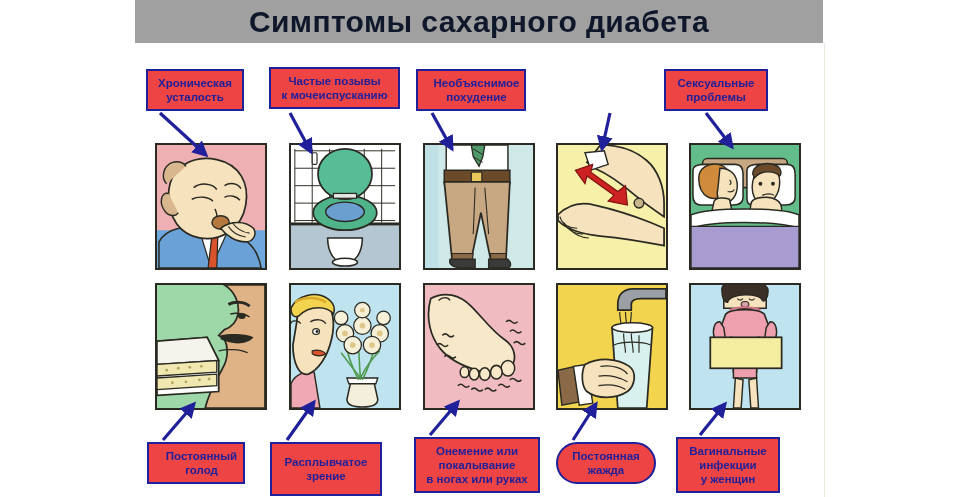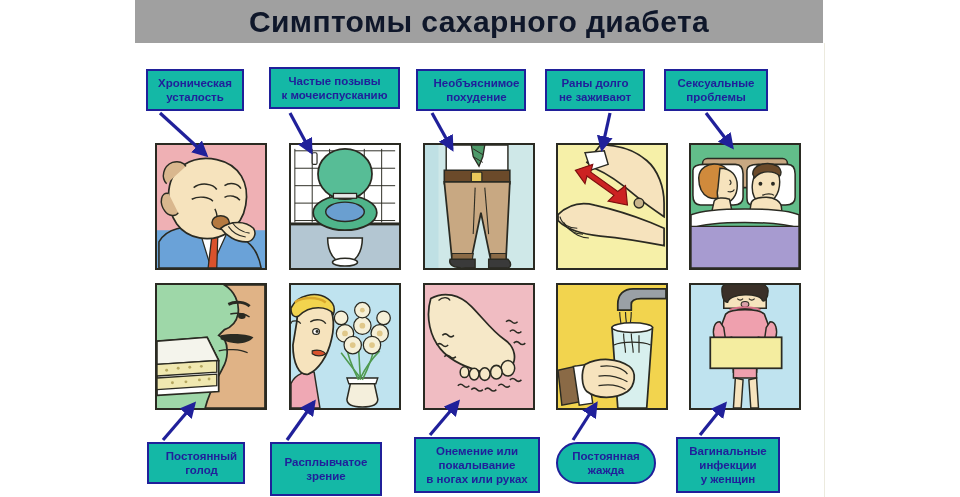--- a/index.html
+++ b/index.html
@@ -24,21 +24,21 @@
   }
   .edge-line {
     position: absolute; left: 824px; top: 43px; width: 1px; height: 454px;
     background: #eceade;
   }
 
   
   .label {
     position: absolute;
     border: 2px solid #20209a;
-    background: #14b8a6;
+    background: #ef4444;
     color: #20209a;
     font-size: 11.5px; font-weight: bold; line-height: 14px;
     text-align: center;
     display: flex; align-items: center; justify-content: center;
     padding: 3px 5px;
   }
   .label span { display: block; white-space: pre-line; }
 
   
   .arrows { position: absolute; left: 0; top: 0; width: 960px; height: 497px; pointer-events: none; }
@@ -65,24 +65,20 @@
     <span>Хроническая
 усталость</span>
   </div>
   <div class="label" style="left:269px; top:67px; width:131px; height:42px;">
     <span>Частые позывы
 к мочеиспусканию</span>
   </div>
   <div class="label" style="left:416px; top:69px; width:110px; height:42px;padding-left:16px;">
     <span>Необъяснимое
 похудение</span>
-  </div>
-  <div class="label" style="left:545px; top:69px; width:100px; height:42px;">
-    <span>Раны долго
-не заживают</span>
   </div>
   <div class="label" style="left:664px; top:69px; width:104px; height:42px;">
     <span>Сексуальные
 проблемы</span>
   </div>
 
   <div class="label" style="left:147px; top:442px; width:98px; height:42px;padding-left:16px;">
     <span>Постоянный
 голод</span>
   </div>

